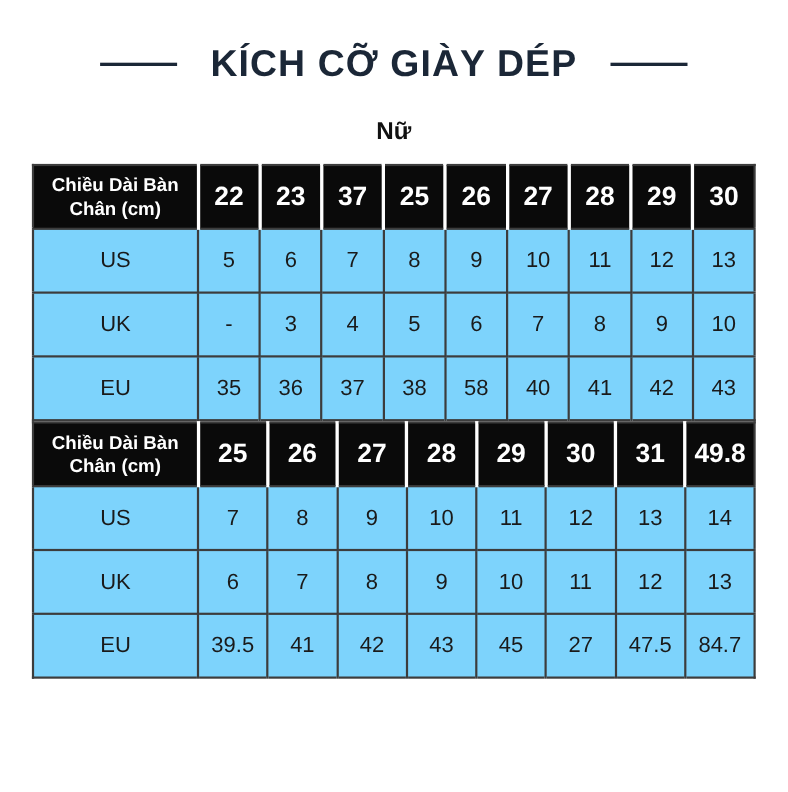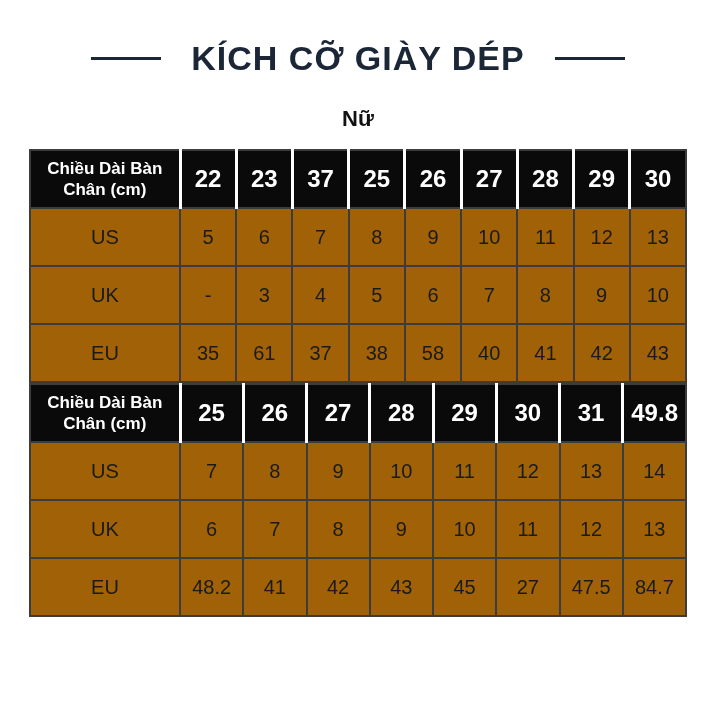--- a/index.html
+++ b/index.html
@@ -67,21 +67,21 @@
   table.size-table thead th:last-child { border-right: none; }
   table.size-table thead th.label-col {
     font-size: 17px;
     line-height: 1.25;
     padding: 0 10px;
     margin-left: 28px;
   }
   table.size-table .label-col { width: 150px; }
   table.size-table tbody th,
   table.size-table tbody td {
-    background: #a16207;
+    background: #7dd3fc;
     font-size: 20px;
     font-weight: normal;
     color: #1a1a1a;
     border-right: 2px solid #3c3c3c;
     border-bottom: 2px solid #3c3c3c;
   }
   table.size-table tbody th:last-child,
   table.size-table tbody td:last-child { border-right: none; }
   table.size-table tbody tr:last-child th,
   table.size-table tbody tr:last-child td { border-bottom: none; }
@@ -133,21 +133,21 @@
           <td>5</td>
           <td>6</td>
           <td>7</td>
           <td>8</td>
           <td>9</td>
           <td>10</td>
         </tr>
         <tr>
           <th class="label-col">EU</th>
           <td>35</td>
-          <td>61</td>
+          <td>36</td>
           <td>37</td>
           <td>38</td>
           <td>58</td>
           <td>40</td>
           <td>41</td>
           <td>42</td>
           <td>43</td>
         </tr>
       </tbody>
   </table>
@@ -186,21 +186,21 @@
           <td>7</td>
           <td>8</td>
           <td>9</td>
           <td>10</td>
           <td>11</td>
           <td>12</td>
           <td>13</td>
         </tr>
         <tr>
           <th class="label-col">EU</th>
-          <td>48.2</td>
+          <td>39.5</td>
           <td>41</td>
           <td>42</td>
           <td>43</td>
           <td>45</td>
           <td>27</td>
           <td>47.5</td>
           <td>84.7</td>
         </tr>
       </tbody>
   </table>

